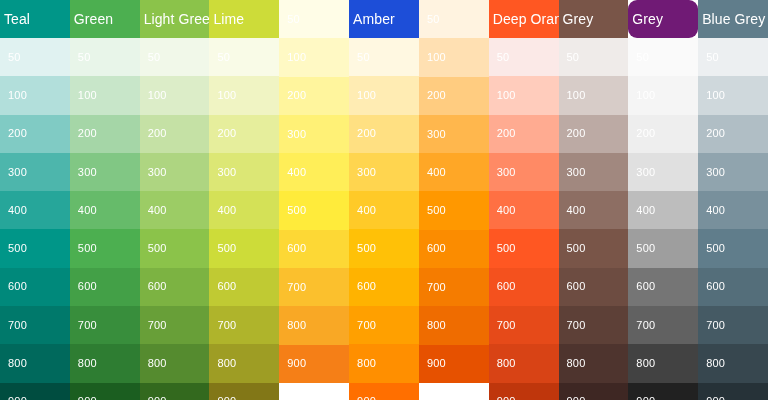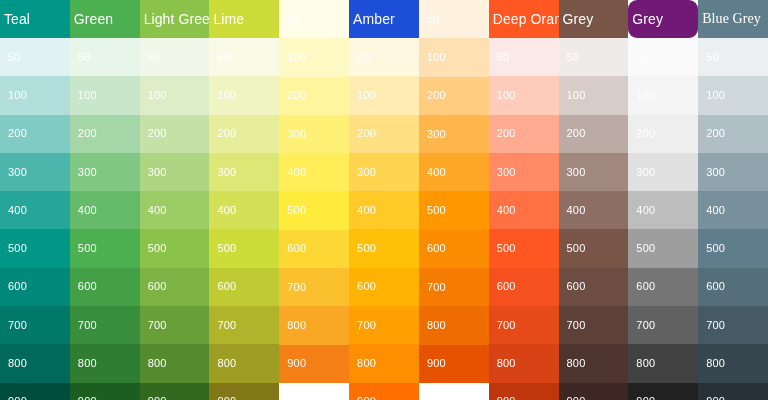--- a/index.html
+++ b/index.html
@@ -376,21 +376,21 @@
         <span class="swatch-label" style="color: rgb(255, 255, 255);">700</span>
       </div>
       <div class="swatch" style="background-color: rgb(66, 66, 66);">
         <span class="swatch-label" style="color: rgb(255, 255, 255);">800</span>
       </div>
       <div class="swatch" style="background-color: rgb(33, 33, 33);">
         <span class="swatch-label" style="color: rgb(255, 255, 255);">900</span>
       </div>
     </div>
     <div class="palette-column">
-      <div class="column-header" style="background-color: rgb(96, 125, 139); color: rgb(255, 255, 255); font-family: Liberation Serif, serif;">Blue Grey</div>
+      <div class="column-header" style="background-color: rgb(96, 125, 139); color: rgb(255, 255, 255);">Blue Grey</div>
       <div class="swatch" style="background-color: rgb(236, 239, 241);">
         <span class="swatch-label" style="color: rgb(255, 255, 255);">50</span>
       </div>
       <div class="swatch" style="background-color: rgb(207, 216, 220);">
         <span class="swatch-label" style="color: rgb(255, 255, 255);">100</span>
       </div>
       <div class="swatch" style="background-color: rgb(176, 190, 197);">
         <span class="swatch-label" style="color: rgb(255, 255, 255);">200</span>
       </div>
       <div class="swatch" style="background-color: rgb(144, 164, 174);">

